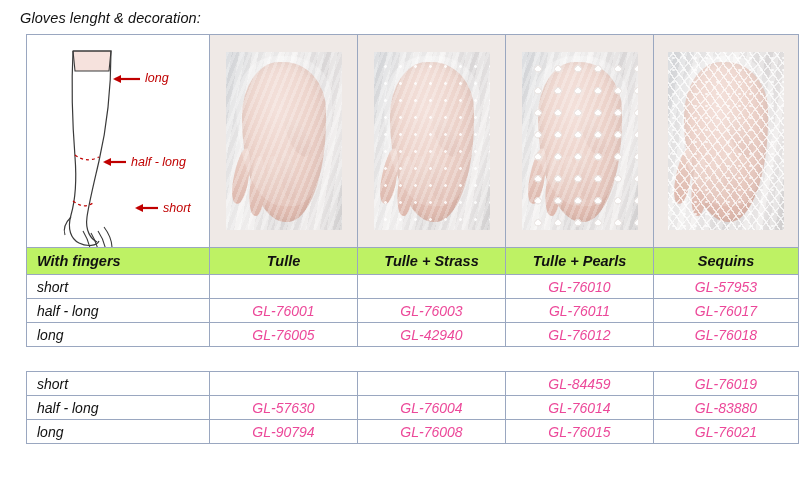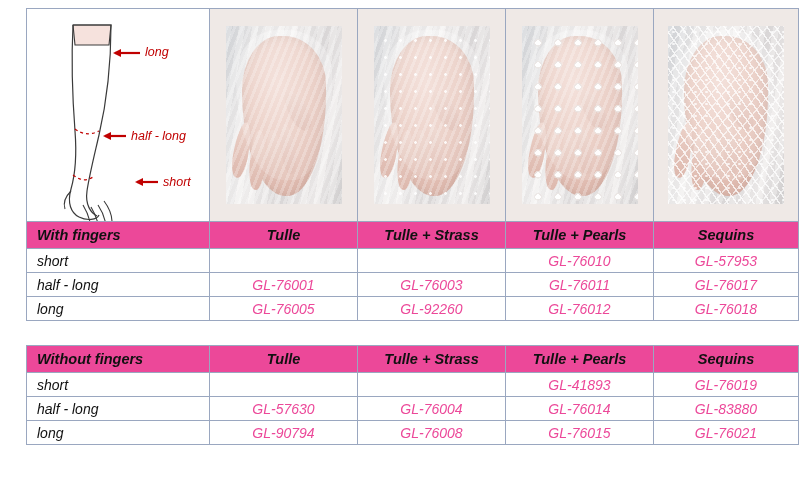--- a/index.html
+++ b/index.html
@@ -40,21 +40,21 @@
   table.grid td, table.grid th {
     border: 1px solid #9aa7c0;
     padding: 0;
     vertical-align: middle;
   }
   .imgrow td {
     height: 212px;
     padding: 0;
   }
   .headrow th {
-    background: #ec4899;
+    background: #bef264;
     height: 26px;
     font-style: italic;
     font-weight: bold;
     font-size: 14.5px;
     text-align: center;
     color: #111;
   }
   .headrow th.first {
     text-align: left;
     padding-left: 10px;
@@ -187,20 +187,21 @@
       radial-gradient(circle, rgba(255,255,255,.9) 1px, rgba(255,255,255,0) 1.5px);
     background-size: auto, auto, 11px 12px;
     opacity: .85;
   }
 </style>
 </head>
 <body>
 
 <div class="page">
 
+  <div class="caption">Gloves lenght &amp; decoration:</div>
 
   <table class="grid">
     <colgroup>
       <col style="width:183px">
         <col style="width:148px">
         <col style="width:148px">
         <col style="width:148px">
         <col style="width:145px">
     </colgroup>
     <tbody>
@@ -315,50 +316,43 @@
     <tr class="datarow">
       <td class="first">half - long</td>
       <td>GL-76001</td>
       <td>GL-76003</td>
       <td>GL-76011</td>
       <td>GL-76017</td>
     </tr>
     <tr class="datarow">
       <td class="first">long</td>
       <td>GL-76005</td>
-      <td>GL-92260</td>
+      <td>GL-42940</td>
       <td>GL-76012</td>
       <td>GL-76018</td>
     </tr>
   </tbody>
     </table>
 
   <div class="spacer"></div>
 
   <table class="grid">
     <colgroup>
       <col style="width:183px">
         <col style="width:148px">
         <col style="width:148px">
         <col style="width:148px">
         <col style="width:145px">
     </colgroup>
     <tbody>
-        <tr class="headrow">
-      <th class="first">Without fingers</th>
-      <th>Tulle</th>
-      <th>Tulle + Strass</th>
-      <th>Tulle + Pearls</th>
-      <th>Sequins</th>
-    </tr>
     <tr class="datarow">
       <td class="first">short</td>
       <td></td>
       <td></td>
-      <td>GL-41893</td>
+      <td>GL-84459</td>
       <td>GL-76019</td>
     </tr>
     <tr class="datarow">
       <td class="first">half - long</td>
       <td>GL-57630</td>
       <td>GL-76004</td>
       <td>GL-76014</td>
       <td>GL-83880</td>
     </tr>
     <tr class="datarow">

